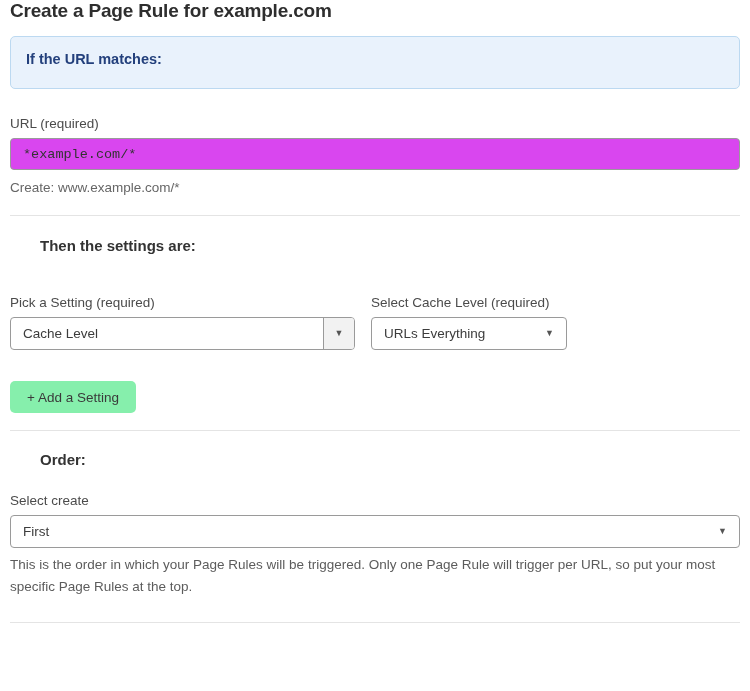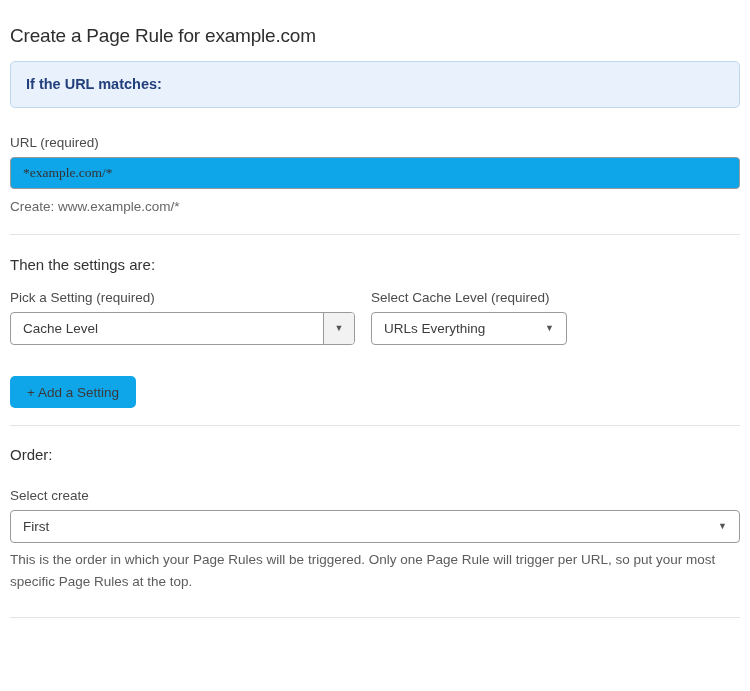--- a/index.html
+++ b/index.html
@@ -5,33 +5,33 @@
   * { margin: 0; padding: 0; box-sizing: border-box; }
   html, body {
     width: 750px; height: 691px;
     background: #ffffff;
     font-family: "Liberation Sans", sans-serif;
     overflow: hidden;
   }
   .container { padding: 0 10px; }
 
   .page-title {
-    margin-top: 25px;
+    margin-top: 0;
     font-size: 19px;
-    font-weight: 400;
+    font-weight: 700;
     color: #2e2e2e;
     letter-spacing: -0.2px;
   }
 
   .info-box {
     margin-top: 14px;
     background: #e9f2fc;
     border: 1px solid #bcd9f1;
     border-radius: 5px;
-    padding: 11px 15px 11px 15px;
+    padding: 11px 15px 17px 15px;
     color: #23407c;
     font-size: 14.5px;
     line-height: 23px;
   }
   .info-heading { font-weight: 700; }
   .info-link {
     color: #2e6bd6;
     text-decoration: underline;
     cursor: pointer;
   }
@@ -46,48 +46,49 @@
   .url-label { margin-top: 27px; }
 
   .text-input {
     width: 100%;
     height: 32px;
     border: 1px solid #9a9a9a;
     border-radius: 4px;
     padding: 0 12px;
     font-size: 13.5px;
     color: #333333;
-    font-family: Liberation Serif, serif;
-    background: #0ea5e9;
+    font-family: Liberation Mono, monospace;
+    background: #d946ef;
     outline: none;
   }
   .helper-text {
     font-size: 13.5px;
     color: #666666;
     margin-top: 7px;
     line-height: 21px;
   }
 
   .divider {
     border: none;
     border-top: 1px solid #e4e4e4;
     margin-top: 17px;
   }
 
   .section-heading {
     font-size: 15px;
-    font-weight: 400;
+    font-weight: 700;
     color: #333333;
     margin-top: 21px;
+    margin-left: 30px;
   }
 
   .settings-row {
     display: flex;
     gap: 16px;
-    margin-top: 17px;
+    margin-top: 41px;
   }
   .settings-field-1 { width: 345px; }
   .settings-field-2 { width: 196px; }
 
   .select-box {
     height: 33px;
     border: 1px solid #9a9a9a;
     border-radius: 4px;
     background: #ffffff;
     display: flex;
@@ -121,21 +122,21 @@
 
   .btn {
     height: 32px;
     border: none;
     border-radius: 5px;
     font-size: 13.5px;
     font-family: "Liberation Sans", sans-serif;
     cursor: pointer;
     padding: 0 17px;
   }
-  .btn-gray { background: #0ea5e9; color: #3a3a3a; }
+  .btn-gray { background: #86efac; color: #3a3a3a; }
   .add-setting-btn { margin-top: 31px; }
 
   .order-heading { margin-top: 20px; }
   .order-label { margin-top: 25px; }
   .order-helper { margin-top: 6px; line-height: 22px; color: #5c5c5c; }
   .actions-divider { margin-top: 24px; }
 </style>
 </head>
 <body>
 

